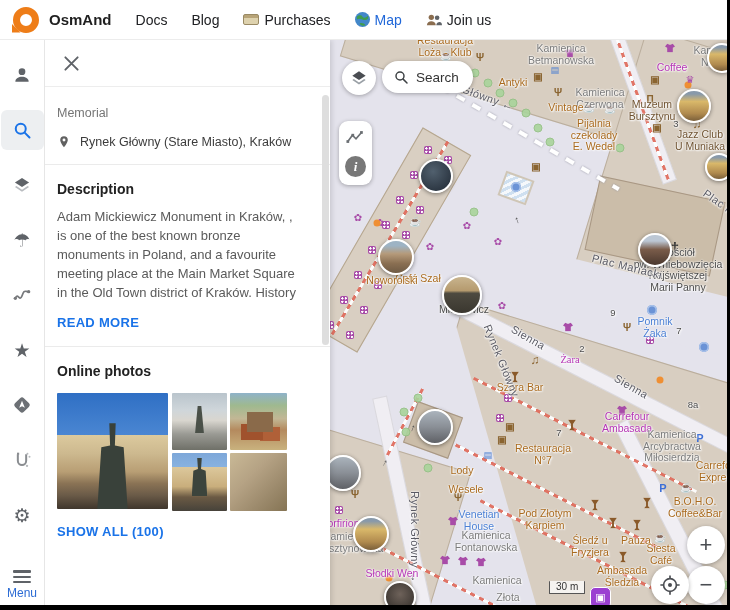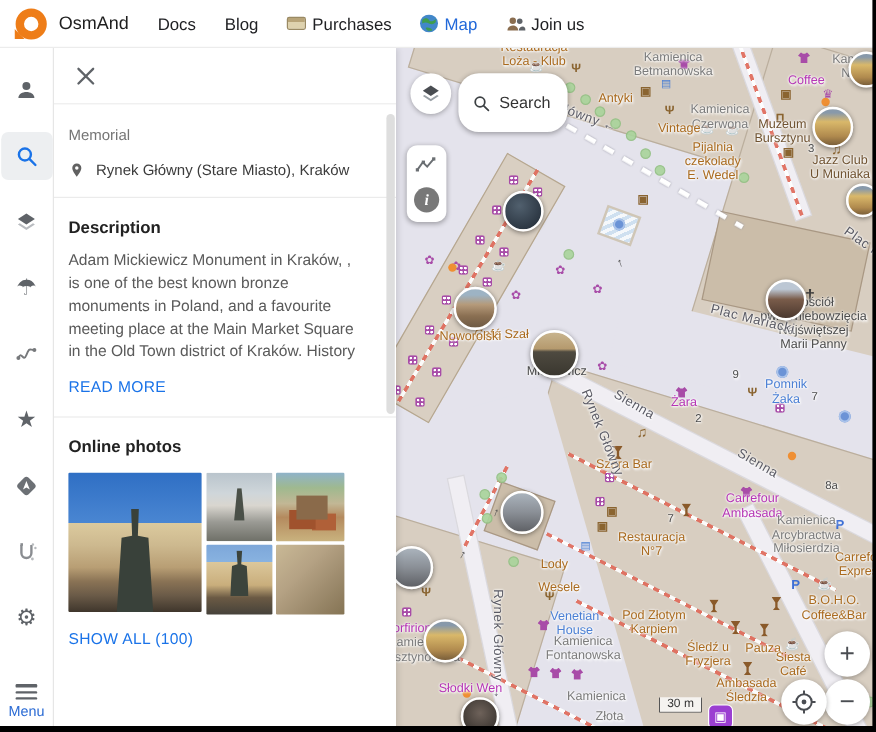--- a/index.html
+++ b/index.html
@@ -2,21 +2,21 @@
 <html><head>
 <meta charset="utf-8">
 <style>
 *{box-sizing:border-box;margin:0;padding:0}
 body{margin:0;background:#000;font-family:"Liberation Sans",sans-serif}
 .app{position:relative;width:730px;height:610px;background:#fff;overflow:hidden}
 
 .navbar{position:absolute;top:0;left:0;right:0;height:40px;background:#fff;border-bottom:1px solid #ececec;display:flex;align-items:center;z-index:60}
 .logo{width:26px;height:26px;border-radius:50%;border:7px solid #ee7d18;margin-left:13px;position:relative;flex:none}
 .logo::after{content:"";position:absolute;left:-8px;bottom:-7px;width:10px;height:10px;background:#ee7d18;clip-path:polygon(0 100%,0 15%,85% 100%)}
-.brand{font-size:15px;font-weight:400;color:#1f1f1f;margin-left:10px}
+.brand{font-size:15px;font-weight:700;color:#1f1f1f;margin-left:10px}
 .nav-link{display:flex;align-items:center;gap:5px;margin-left:24px;font-size:14px;color:#202124;text-decoration:none;cursor:pointer}
 .nav-link.active{color:#2168d9}
 .ic-card{display:inline-block;width:16px;height:11px;border-radius:2px;background:linear-gradient(180deg,#b8a478 0 38%,#ded2ae 38%);border:1px solid #9a8a64}
 
 .rail{position:absolute;top:40px;left:0;width:45px;bottom:0;background:#fff;border-right:1px solid #e6e6e6;z-index:50;display:flex;flex-direction:column;align-items:center}
 .rail-item{width:43px;height:40px;margin-top:15px;display:flex;align-items:center;justify-content:center;border-radius:6px;cursor:pointer}
 .rail-item.active{background:#edeff1}
 .glyph{font-size:19px;color:#5f6368;line-height:1}
 .rail-bottom{position:absolute;bottom:10px;display:flex;flex-direction:column;align-items:center;gap:3px;cursor:pointer}
 .menu-bars{display:flex;flex-direction:column;gap:3px}
@@ -28,21 +28,21 @@
 .close-btn{width:26px;height:26px;display:flex;align-items:center;justify-content:center;cursor:pointer}
 .panel-body{padding:14px 27px 0 12px}
 .p-title{font-size:17px;line-height:23px;font-weight:500;color:#1a73e8}
 .p-sub{font-size:12.5px;color:#757575;margin-top:5px}
 .row{display:flex;align-items:center;gap:9px;margin-top:15px}
 .dist{font-size:13px;color:#1a73e8}
 .addr{font-size:12.5px;color:#3c3c3c}
 .divider{border-top:1px solid #ebebeb;margin-top:15px}
 .sec-h{font-size:14px;font-weight:700;color:#222;padding:16px 12px 0}
 .desc{font-size:13px;line-height:19px;color:#5a5a5a;padding:10px 27px 0 12px}
-.link-btn{display:inline-block;font-size:13px;font-weight:400;letter-spacing:.3px;color:#1a73e8;margin:13px 12px 0;cursor:pointer}
+.link-btn{display:inline-block;font-size:13px;font-weight:700;letter-spacing:.3px;color:#1a73e8;margin:13px 12px 0;cursor:pointer}
 .photo-grid{display:flex;gap:4px;padding:14px 12px 0}
 .photo{border-radius:1px;position:relative;overflow:hidden;cursor:pointer}
 .photo-large{width:111px;height:116px;background:linear-gradient(180deg,#2f6fc4 0%,#4a86d2 36%,#dcca9e 36%,#cdb98f 52%,#b89e74 68%,#8a7355 78%,#6b5b48 88%,#3f362c 100%)}
 .statue{position:absolute;left:32%;bottom:0;width:36%;height:74%;background:#39413a;clip-path:polygon(42% 0,58% 0,56% 26%,78% 28%,88% 100%,12% 100%,22% 28%,44% 26%)}
 .sm-col{display:grid;grid-template-columns:55px 57px;grid-template-rows:57px 58px;gap:3px}
 .photo-s1{background:linear-gradient(180deg,#b9c4cc 0%,#cfd6da 30%,#d9d6cf 48%,#9a9a94 72%,#6f7068 100%);background-color:#c5ccd2}
 .photo-s1::after{content:"";position:absolute;left:42%;top:22%;width:16%;height:48%;background:#4a5048;clip-path:polygon(30% 0,70% 0,100% 100%,0 100%)}
 .photo-s2{background:linear-gradient(180deg,#8fb3c9 0%,#9fb98f 22%,#c2b795 45%,#b48a5e 65%,#c9b27e 100%)}
 .photo-s2::after{content:"";position:absolute;left:30%;top:34%;width:45%;height:34%;background:#8a6a4a;box-shadow:-8px 10px 0 -2px #a0522d,10px 12px 0 -3px #b06038}
 .photo-s3{background:linear-gradient(180deg,#7da7d9 0%,#88b2e0 24%,#dcc89c 24%,#c9ae7c 58%,#6b5a44 76%,#46423a 100%)}
@@ -89,21 +89,21 @@
 .f-dark{background:radial-gradient(circle at 40% 35%,#51606e,#1f2833)}
 .f-roofs{background:linear-gradient(180deg,#9db3c4 15%,#b59a7a 40%,#8a6f52 70%,#6e5a44 100%)}
 .f-monument{background:linear-gradient(180deg,#c8b48e 0%,#b59a6e 38%,#4e4a40 45%,#3a372f 100%)}
 .f-church{background:linear-gradient(180deg,#bcc7d4 20%,#7a5c4a 48%,#4a382e 100%)}
 .f-yellow{background:linear-gradient(180deg,#8899aa 10%,#d9b86a 35%,#b08a4e 75%,#7a5f3a 100%)}
 .f-gray{background:linear-gradient(180deg,#aab3bc 0%,#8a8f96 50%,#5f6166 100%)}
 .f-arcade{background:radial-gradient(circle at 50% 40%,#6e625a,#2e2a26)}
 
 .ctl{position:absolute;background:#fff;box-shadow:0 1px 4px rgba(0,0,0,.3);display:flex;align-items:center;justify-content:center;cursor:pointer}
 .layers-btn{left:12px;top:21px;width:34px;height:34px;border-radius:50%}
-.search-pill{left:52px;top:21px;height:49px;border-radius:17px;padding:0 14px 0 11px;gap:7px;font-size:13.5px;color:#333}
+.search-pill{left:52px;top:21px;height:32px;border-radius:17px;padding:0 14px 0 11px;gap:7px;font-size:13.5px;color:#333}
 .track-card{left:9px;top:81px;width:33px;height:64px;border-radius:9px;flex-direction:column;justify-content:space-between;padding:8px 0}
 .info-circle{width:21px;height:21px;border-radius:50%;background:#787878;color:#fff;display:flex;align-items:center;justify-content:center;font-family:"Liberation Serif",serif;font-style:italic;font-weight:700;font-size:13px}
 .round-ctl{width:38px;height:38px;border-radius:50%;font-size:22px;color:#4a4d52}
 .zoom-in{left:357px;top:486px}
 .zoom-out{left:357px;top:526px}
 .locate{left:321px;top:526px}
 .attr{position:absolute;left:6px;top:537px;background:rgba(255,255,255,.85);border-radius:10px;padding:2px 9px;font-size:10.5px;color:#333;white-space:nowrap}
 .attr a{color:#4a83ec;text-decoration:none;cursor:pointer}
 .scale{position:absolute;left:219px;top:541px;background:rgba(255,255,255,.75);border-left:1.5px solid #555;border-bottom:1.5px solid #555;border-right:1.5px solid #555;padding:0 6px 1px;font-size:10px;color:#333;border-radius:1px}
 .photo-badge{position:absolute;left:260px;top:547px;width:21px;height:21px;border-radius:5px;background:#9b3fd1;border:1.5px solid #fff;color:#fff;font-size:11px;display:flex;align-items:center;justify-content:center;cursor:pointer}
@@ -384,21 +384,21 @@
         <div class="ml lc-orange" style="left: 88px; top: 194px; transform: translate(-50%, -50%) rotate(0deg); margin-top: 45px;">Café Szał</div>
         <div class="ml lc-orange" style="left: 62px; top: 241px; transform: translate(-50%, -50%) rotate(0deg);">Noworolski</div>
         <div class="ml lc-dark" style="left: 134px; top: 270px; transform: translate(-50%, -50%) rotate(0deg);">Mickiewicz</div>
         <div class="ml lc-dark" style="left: 348px; top: 230px; transform: translate(-50%, -50%) rotate(0deg);">Kościół
 pw. Wniebowzięcia
 Najświętszej
 Marii Panny</div>
         <div class="ml lc-street" style="left: 297px; top: 227px; transform: translate(-50%, -50%) rotate(14deg);">Plac Mariacki</div>
         <div class="ml lc-blue" style="left: 325px; top: 287px; transform: translate(-50%, -50%) rotate(0deg);">Pomnik
 Żaka</div>
-        <div class="ml lc-magenta" style="left: 240px; top: 296px; transform: translate(-50%, -50%) rotate(0deg);">Żara</div>
+        <div class="ml lc-magenta" style="left: 240px; top: 320px; transform: translate(-50%, -50%) rotate(0deg); font-family: Liberation Serif, serif;">Żara</div>
         <div class="ml lc-street" style="left: 198px; top: 298px; transform: translate(-50%, -50%) rotate(30deg);">Sienna</div>
         <div class="ml lc-street" style="left: 301px; top: 347px; transform: translate(-50%, -50%) rotate(30deg);">Sienna</div>
         <div class="ml lc-orange" style="left: 190px; top: 348px; transform: translate(-50%, -50%) rotate(0deg);">Szara Bar</div>
         <div class="ml lc-street" style="left: 171px; top: 321px; transform: translate(-50%, -50%) rotate(68deg);">Rynek Główny</div>
         <div class="ml lc-street" style="left: 84px; top: 497px; transform: translate(-50%, -50%) rotate(90deg);">Rynek Główny →</div>
         <div class="ml lc-dark" style="left: 229px; top: 393px; transform: translate(-50%, -50%) rotate(0deg); font-size: 9.5px;">7</div>
         <div class="ml lc-orange" style="left: 213px; top: 414px; transform: translate(-50%, -50%) rotate(0deg);">Restauracja
 N°7</div>
         <div class="ml lc-magenta" style="left: 297px; top: 382px; transform: translate(-50%, -50%) rotate(0deg);">Carrefour
 Ambasada</div>

